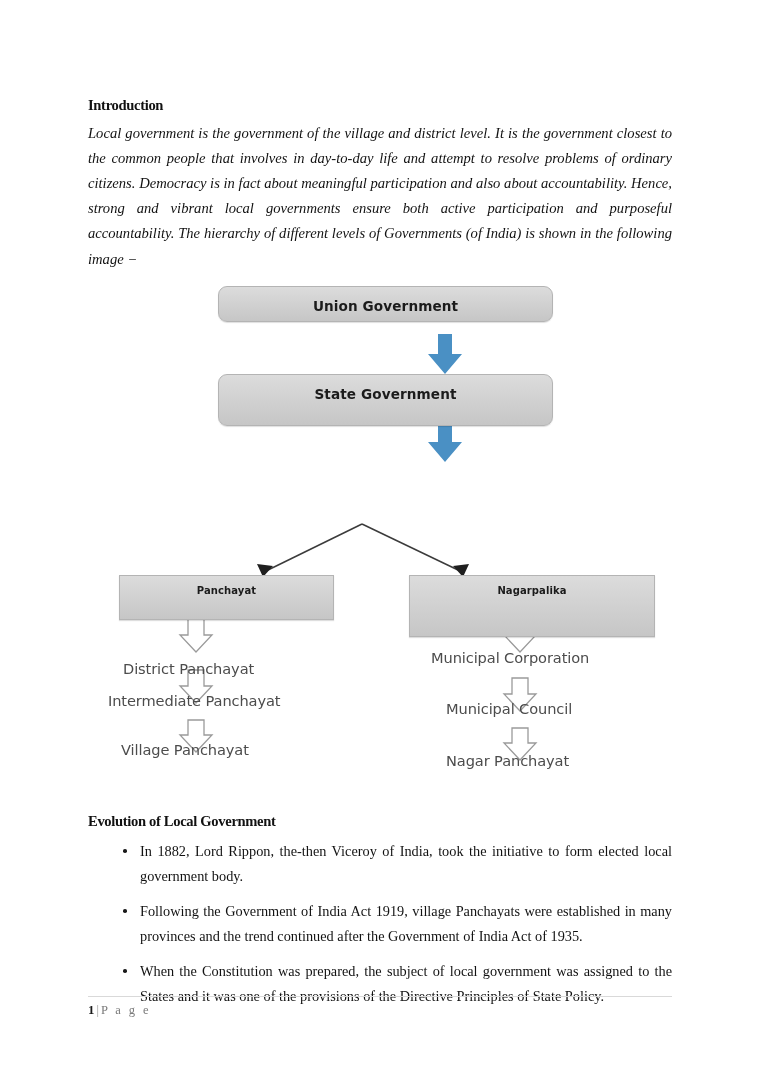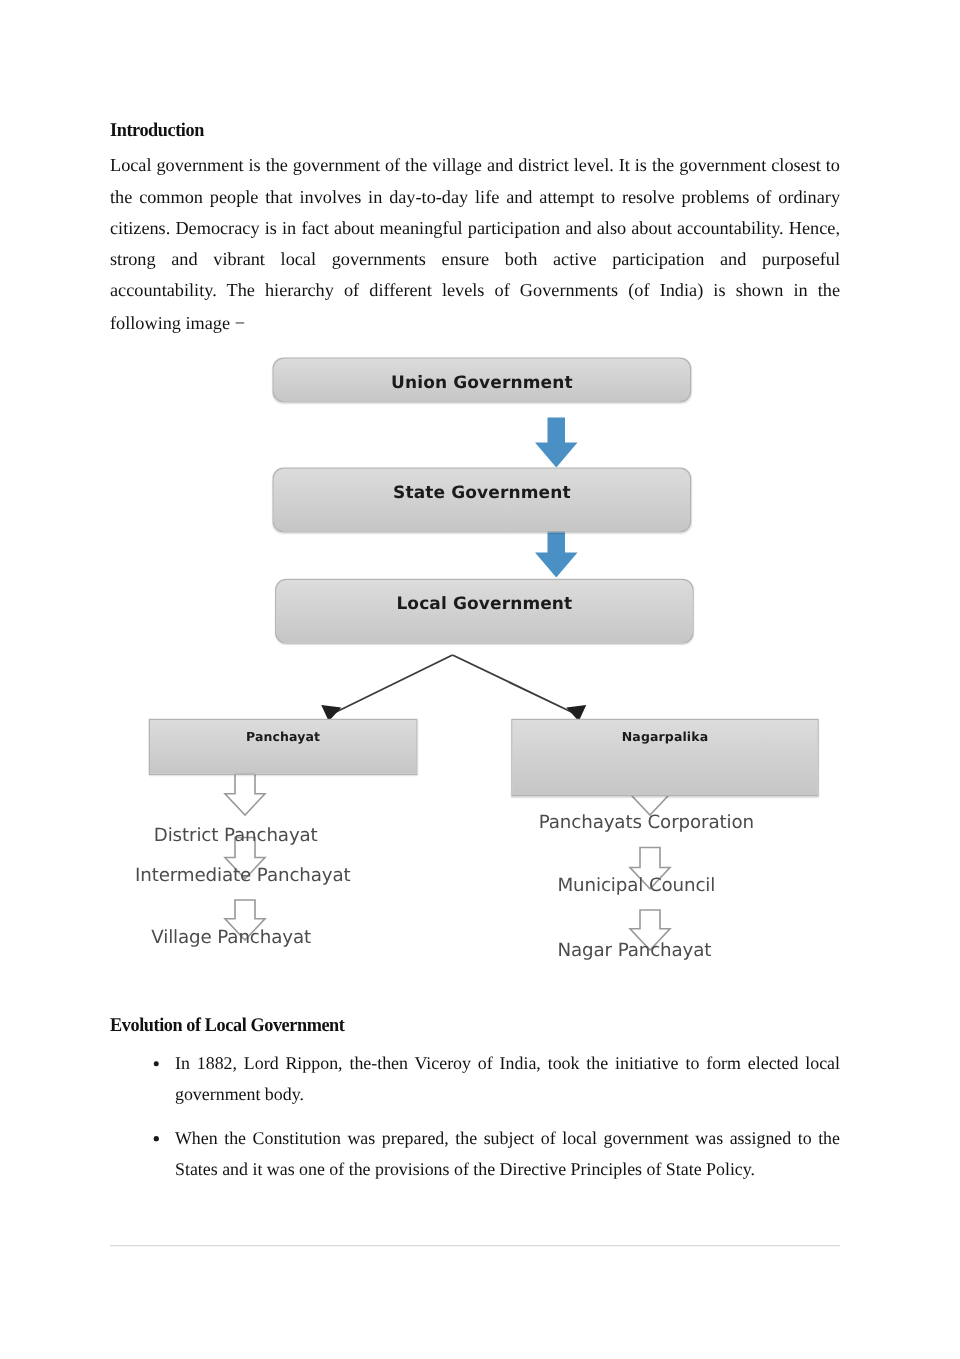--- a/index.html
+++ b/index.html
@@ -50,20 +50,21 @@
     transform-origin: left center;
   }
 
   
   .para {
     font-size: 14.6px;
     line-height: 25.2px;
     text-align: justify;
     color: #121212;
     margin: 0;
+    font-style: italic;
   }
 
   
   .bullets {
     margin: 0;
     padding: 0;
     list-style: none;
   }
   .bullets li {
     position: relative;
@@ -220,57 +221,58 @@
       </svg>
 
       <div class="gbox round" style="left:130px; top:-12px; width:335px; height:36px;">
         <span class="gtitle">Union Government</span>
       </div>
 
       <div class="gbox round" style="left:130px; top:76px; width:335px; height:52px;">
         <span class="gtitle">State Government</span>
       </div>
 
-      <div class="gbox round" style="left:132px; top:165px; width:335px; height:52px;">
-        <span class="gtitle">Local Government</span>
-      </div>
 
       <div class="gbox lower" style="left:31px; top:277px; width:215px; height:45px;">
         <span class="gtitle">Panchayat</span>
       </div>
 
       <div class="gbox lower" style="left:321px; top:277px; width:246px; height:62px;">
         <span class="gtitle">Nagarpalika</span>
       </div>
 
       <span class="sublabel" style="left:35px; top:343px;margin-top:19px;">District Panchayat</span>
       <span class="sublabel" style="left:20px; top:394px;">Intermediate Panchayat</span>
       <span class="sublabel" style="left:33px; top:443px;">Village Panchayat</span>
 
-      <span class="sublabel" style="left:343px; top:351px;">Panchayats Corporation</span>
+      <span class="sublabel" style="left:343px; top:351px;">Municipal Corporation</span>
       <span class="sublabel" style="left:358px; top:402px;">Municipal Council</span>
       <span class="sublabel" style="left:358px; top:454px;text-align:right;">Nagar Panchayat</span>
 
     </div>
 
     <h2 class="heading2" style="margin-top:14px;">Evolution of Local Government</h2>
 
     <ul class="bullets">
       <li>
         <span class="bullet-dot"></span>
         <span>In 1882, Lord Rippon, the-then Viceroy of India, took the initiative to form elected local government body.</span>
       </li>
       <li>
         <span class="bullet-dot"></span>
+        <span>Following the Government of India Act 1919, village Panchayats were established in many provinces and the trend continued after the Government of India Act of 1935.</span>
       </li>
       <li>
         <span class="bullet-dot"></span>
         <span>When the Constitution was prepared, the subject of local government was assigned to the States and it was one of the provisions of the Directive Principles of State Policy.</span>
       </li>
     </ul>
 
   </div>
 
   <div class="footer">
     <div class="footer-rule"></div>
+    <div class="footer-text">
+      <span class="pnum">1</span><span class="sep">|</span><span class="pword">P a g e</span>
+    </div>
   </div>
 
 </div>
 
 </body></html>

